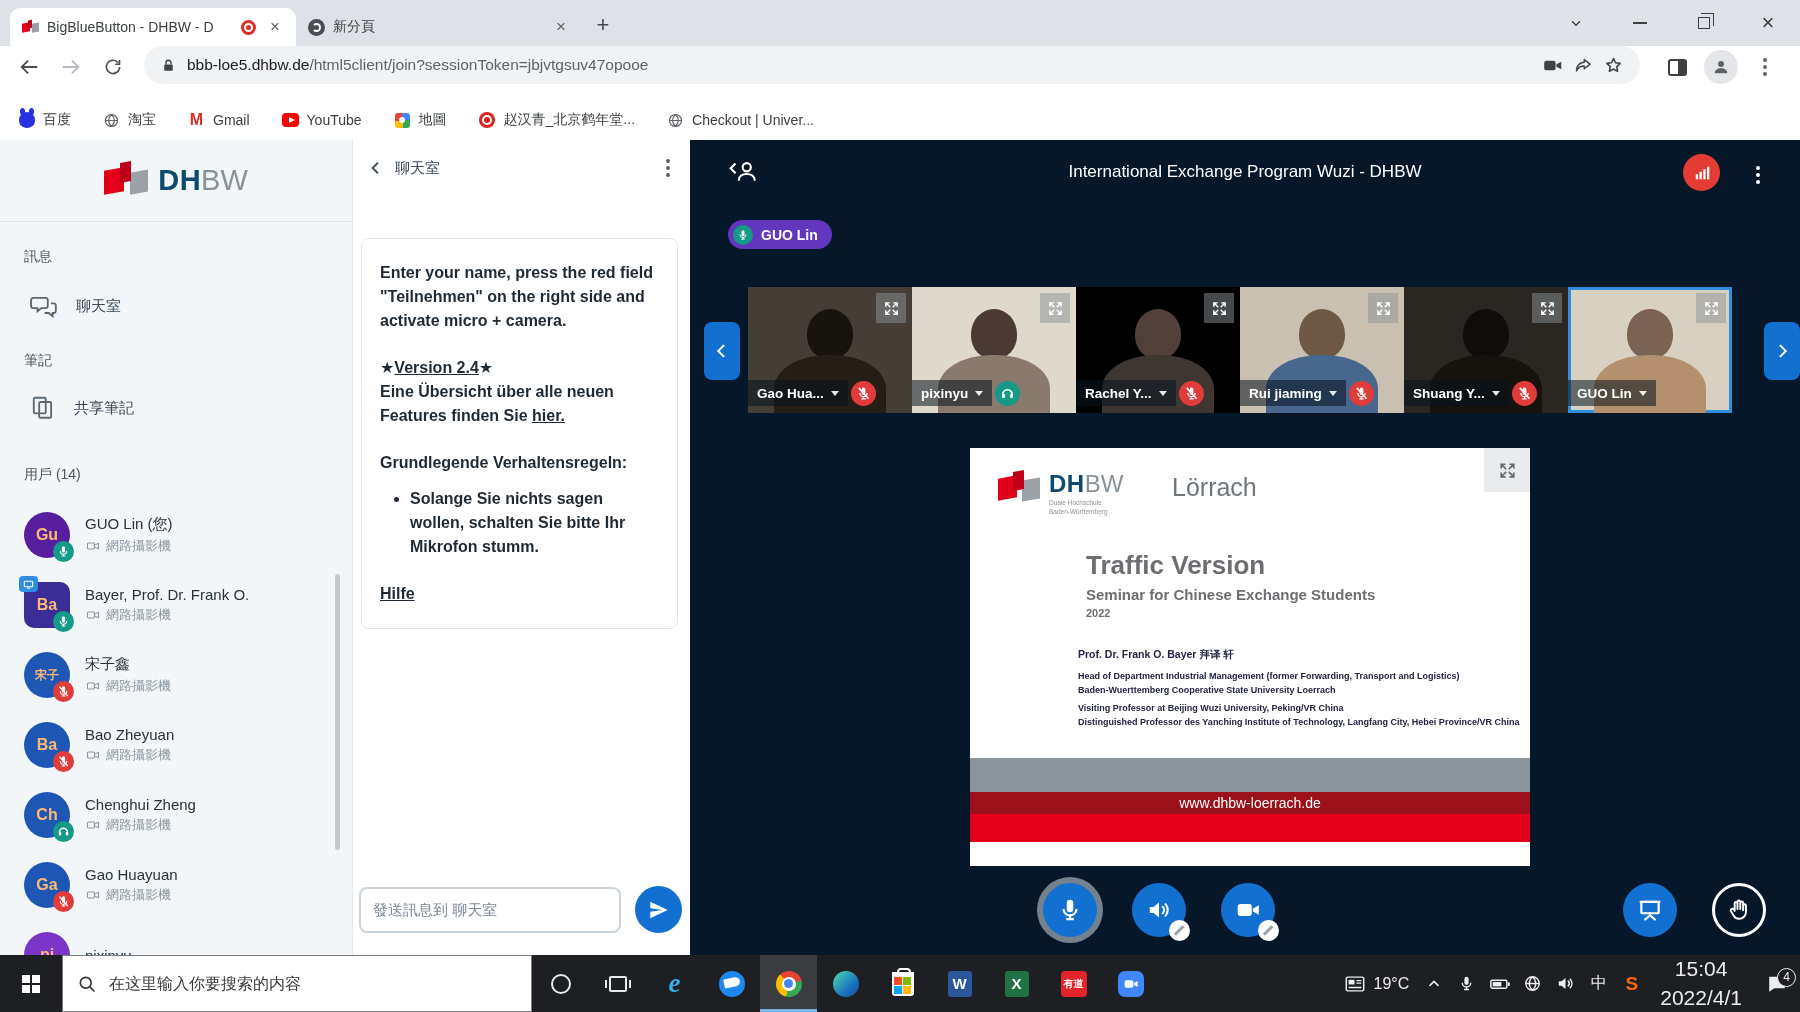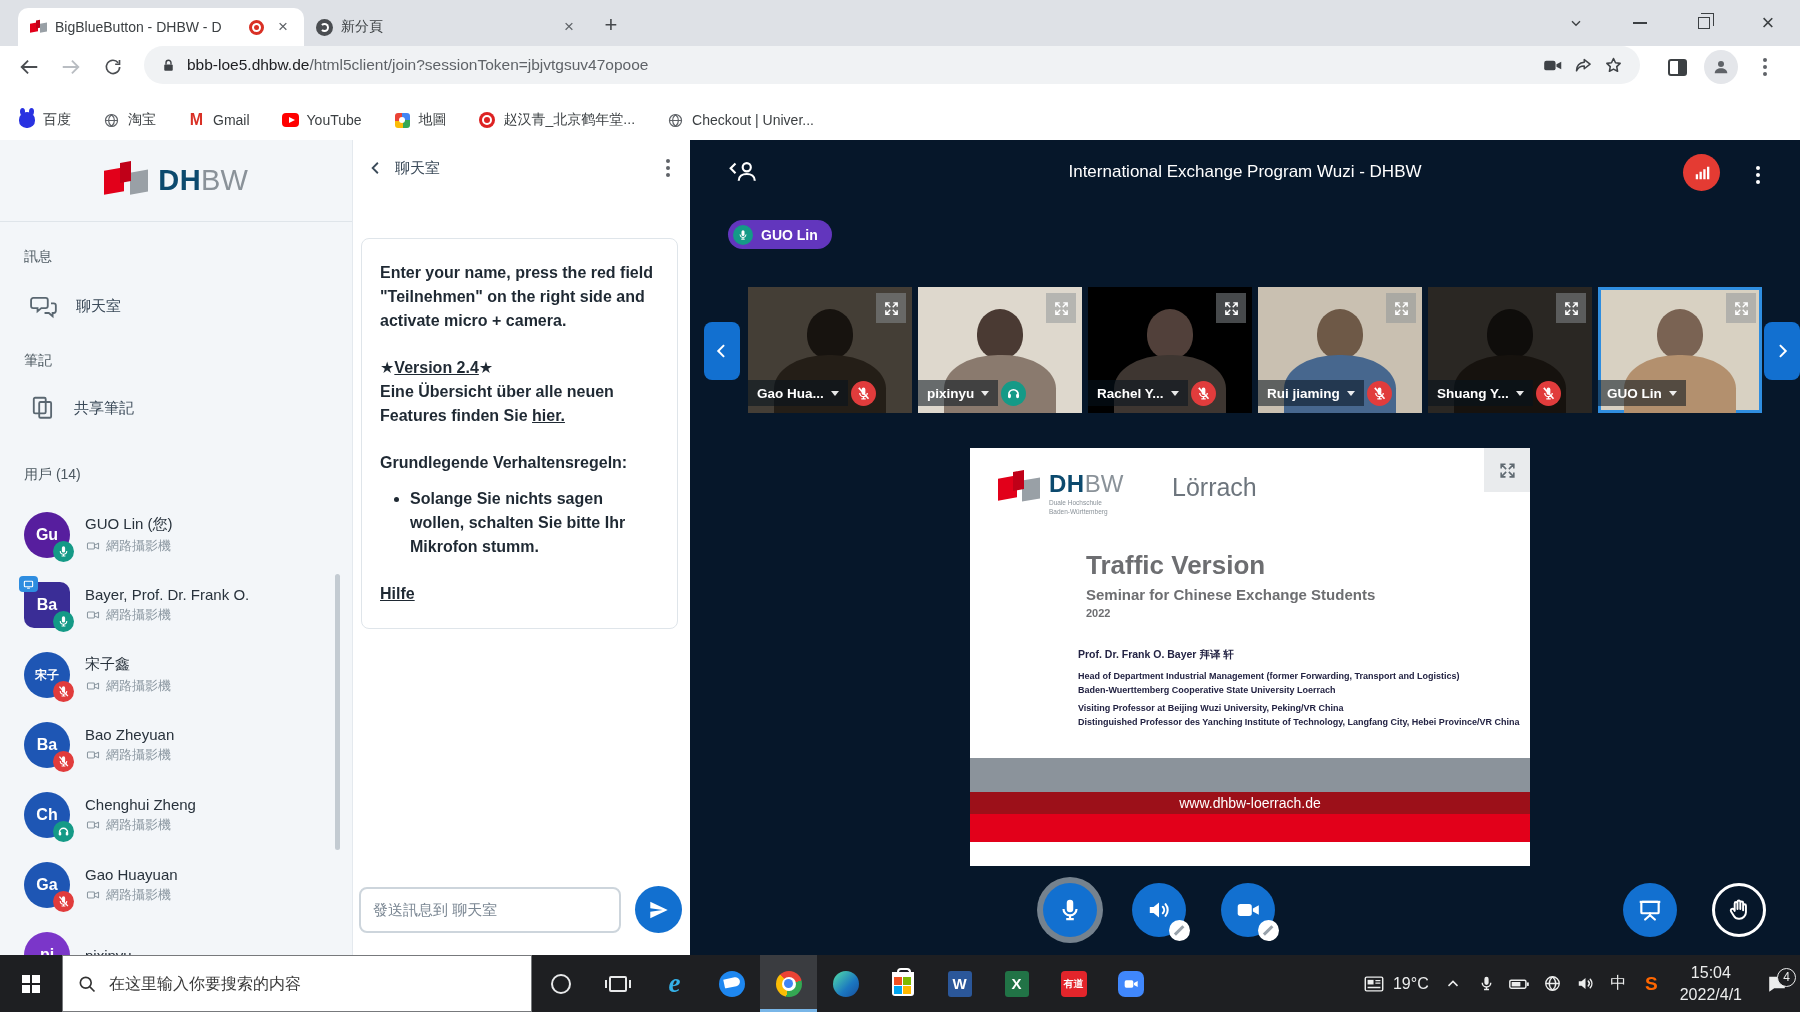--- a/index.html
+++ b/index.html
@@ -63,21 +63,21 @@
 .emblem .s1{position:absolute;left:0;top:20%;width:46%;height:62%;background:#e2001a;transform:skewY(-10deg)}
 .emblem .s2{position:absolute;right:0;top:26%;width:42%;height:58%;background:#99a0a6;transform:skewY(-10deg)}
 .emblem .s3{position:absolute;left:36%;top:2%;width:26%;height:52%;background:#c00018;transform:skewY(-10deg)}
 .brand-dh{color:#0c4a6e;font-weight:bold;font-size:29px;letter-spacing:.5px}
 .brand-bw{color:#8a9299;font-size:29px}
 .navlabel{position:absolute;left:24px;font-size:14px;color:#4c5860}
 .navitem{position:absolute;left:30px;display:flex;align-items:center;gap:18px;font-size:15px;color:#3b4a59;height:36px}
 .navitem .nic{color:#5a6771}
 #userlist{position:absolute;top:360px;left:0;right:0}
 .user{display:flex;align-items:center;gap:15px;height:70px;padding-left:24px}
-.uav{position:relative;width:46px;height:46px;border-radius:50%;color:#ffffff;font-weight:bold;font-size:16px;display:flex;align-items:center;justify-content:center;flex:none}
+.uav{position:relative;width:46px;height:46px;border-radius:50%;color:#fdba74;font-weight:bold;font-size:16px;display:flex;align-items:center;justify-content:center;flex:none}
 .uav.square{border-radius:10px}
 .ubadge{position:absolute;right:-4px;bottom:-4px;width:21px;height:21px;border-radius:50%;display:flex;align-items:center;justify-content:center;color:#fff}
 .b-mic,.b-listen{background:#149a87}
 .b-muted{background:#e13c3c}
 .presbadge{position:absolute;left:-5px;top:-6px;width:19px;height:16px;border-radius:4px;background:#2e8de0;color:#fff;display:flex;align-items:center;justify-content:center}
 .uname{font-size:15px;color:#28323c}
 .udevice{display:flex;align-items:center;gap:5px;font-size:13px;color:#8b97a1;margin-top:3px}
 #nav-scrollbar{position:absolute;right:12px;top:434px;width:5px;height:276px;background:#c3cbd2;border-radius:3px}
 
 
@@ -98,21 +98,21 @@
 #main{position:absolute;left:690px;top:0;right:0;height:100%;color:#fff}
 #main-header{position:absolute;top:12px;left:0;right:0;height:42px}
 #hide-users-btn{position:absolute;left:38px;top:6px;color:#fff}
 #meeting-title{position:absolute;left:0;right:0;top:10px;text-align:center;font-size:17px;color:#fff}
 #conn-btn{position:absolute;right:80px;top:2px;width:37px;height:37px;background:#e43b33;border-radius:50%;display:flex;align-items:center;justify-content:center;color:#fff}
 #main-menu{position:absolute;right:34px;top:8px}
 #main-menu i{background:#fff}
 #talking-pill{position:absolute;left:38px;top:80px;height:29px;background:#6236bd;border-radius:15px;display:flex;align-items:center;gap:8px;padding:0 14px 0 5px;font-weight:bold;font-size:14px}
 .pillmic{width:20px;height:20px;border-radius:50%;background:#149a87;display:flex;align-items:center;justify-content:center}
 
-#video-row{position:absolute;left:58px;top:147px;display:flex;gap:6px}
+#video-row{position:absolute;left:58px;top:147px;display:flex;}
 .vtile{position:relative;width:164px;height:126px;overflow:hidden;background:#222}
 .vtile.active{box-shadow:inset 0 0 0 3px #2f8ee0}
 .vhead{position:absolute;left:50%;top:22px;transform:translateX(-50%);width:46px;height:50px;border-radius:50% 50% 46% 46%}
 .vtorso{position:absolute;left:50%;top:68px;transform:translateX(-50%);width:112px;height:70px;border-radius:48% 48% 0 0}
 .vexpand{position:absolute;right:6px;top:6px;width:30px;height:30px;background:rgba(140,145,150,.5);display:flex;align-items:center;justify-content:center;color:#fff}
 .vlabel{position:absolute;left:0;bottom:7px;display:flex;align-items:center}
 .vname{background:rgba(6,18,30,.55);color:#fff;font-weight:bold;font-size:13.5px;height:26px;display:flex;align-items:center;gap:7px;padding:0 9px;white-space:nowrap}
 .vcaret{width:0;height:0;border-left:4.5px solid transparent;border-right:4.5px solid transparent;border-top:5px solid #fff;opacity:.9}
 .vbadge{width:25px;height:25px;border-radius:50%;margin-left:3px;display:flex;align-items:center;justify-content:center;color:#fff}
 .vbtn{position:absolute;width:36px;height:58px;background:#1270d0;border-radius:8px;color:#fff;display:flex;align-items:center;justify-content:center}
@@ -174,21 +174,21 @@
 .doc{width:24px;height:26px;border-radius:3px;color:#fff;font-weight:bold;font-size:15px;display:flex;align-items:center;justify-content:center}
 .doc.word{background:#2b579a}
 .doc.excel{background:#217346}
 .youdao{width:26px;height:26px;background:#e3252b;border-radius:4px;color:#fff;font-size:10px;font-weight:bold;display:flex;align-items:center;justify-content:center}
 .zoomb{width:26px;height:26px;background:#4087fc;border-radius:7px;display:flex;align-items:center;justify-content:center;color:#fff}
 #tray{margin-left:auto;display:flex;align-items:center}
 .tri{width:33px;display:flex;align-items:center;justify-content:center;color:#eceded}
 #weather{font-size:16px;padding:0 8px 0 2px}
 #ime{font-size:16px}
 #sogou{color:#f60;font-weight:bold;font-size:19px}
-#tclock{text-align:center;font-size:16px;line-height:1.35;padding:0 12px}
+#tclock{text-align:center;font-size:21px;line-height:1.35;padding:0 12px}
 #notif{position:relative;width:46px;display:flex;align-items:center;justify-content:center}
 #notif .nbadge{position:absolute;right:4px;bottom:8px;width:19px;height:19px;border:1.6px solid #eceded;border-radius:50%;background:#1e1f22;font-size:12px;display:flex;align-items:center;justify-content:center}
 </style>
 </head>
 <body>
 
 <svg width="0" height="0" style="position:absolute">
 <defs>
 <symbol id="i-mic" viewBox="0 0 24 24">
         <rect x="9" y="2.5" width="6" height="11.5" rx="3" fill="currentColor"></rect>
@@ -307,21 +307,21 @@
 <symbol id="i-screen" viewBox="0 0 24 24">
         <rect x="3" y="5" width="18" height="12" rx="1.5" fill="none" stroke="currentColor" stroke-width="2.4"></rect>
         <path d="M9 20h6" stroke="currentColor" stroke-width="2.4"></path>
       </symbol>
 </defs>
 </svg>
 
 <div id="screen">
 
   <div id="tabbar">
-    <div class="tab active" style="margin-left:18px">
+    <div class="tab active" style="margin-left:10px">
       <span class="emblem" style="width:17px;height:15px">
           <i class="s1"></i>
           <i class="s2"></i>
           <i class="s3"></i>
         </span>
       <span class="ttl">BigBlueButton - DHBW - D</span>
       <span class="rec"></span>
       <span class="tabx">×</span>
     </div>
     <div class="tab">

